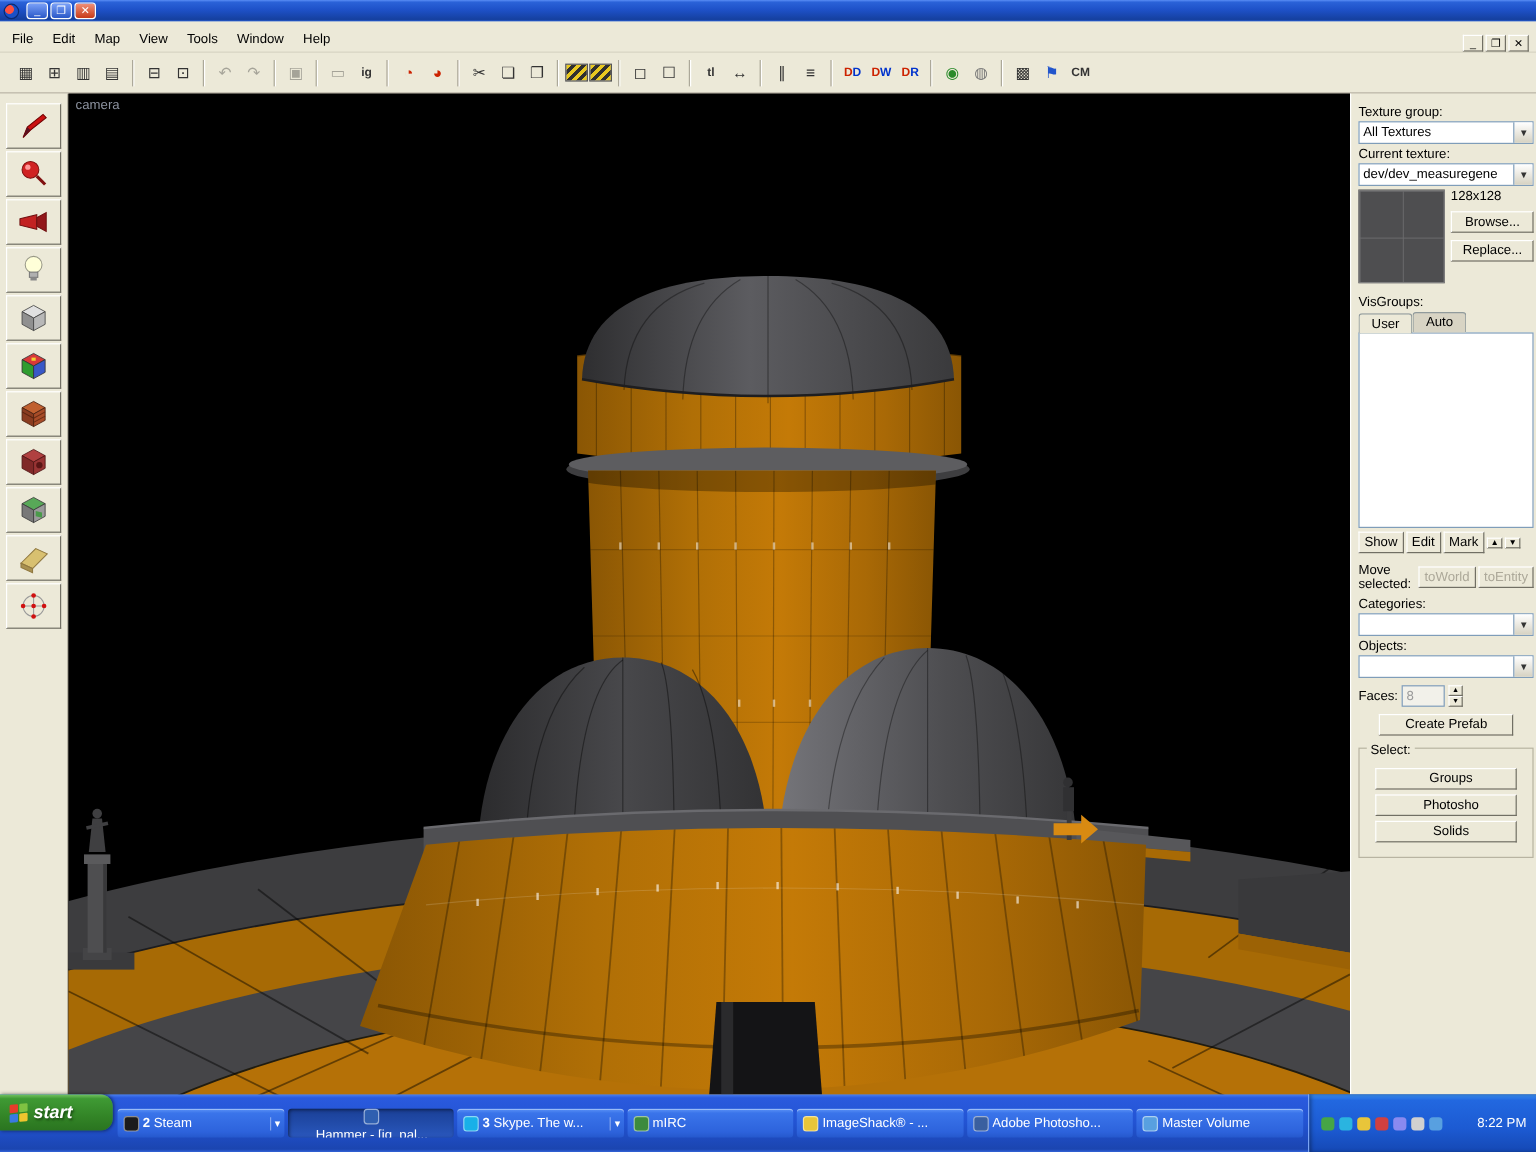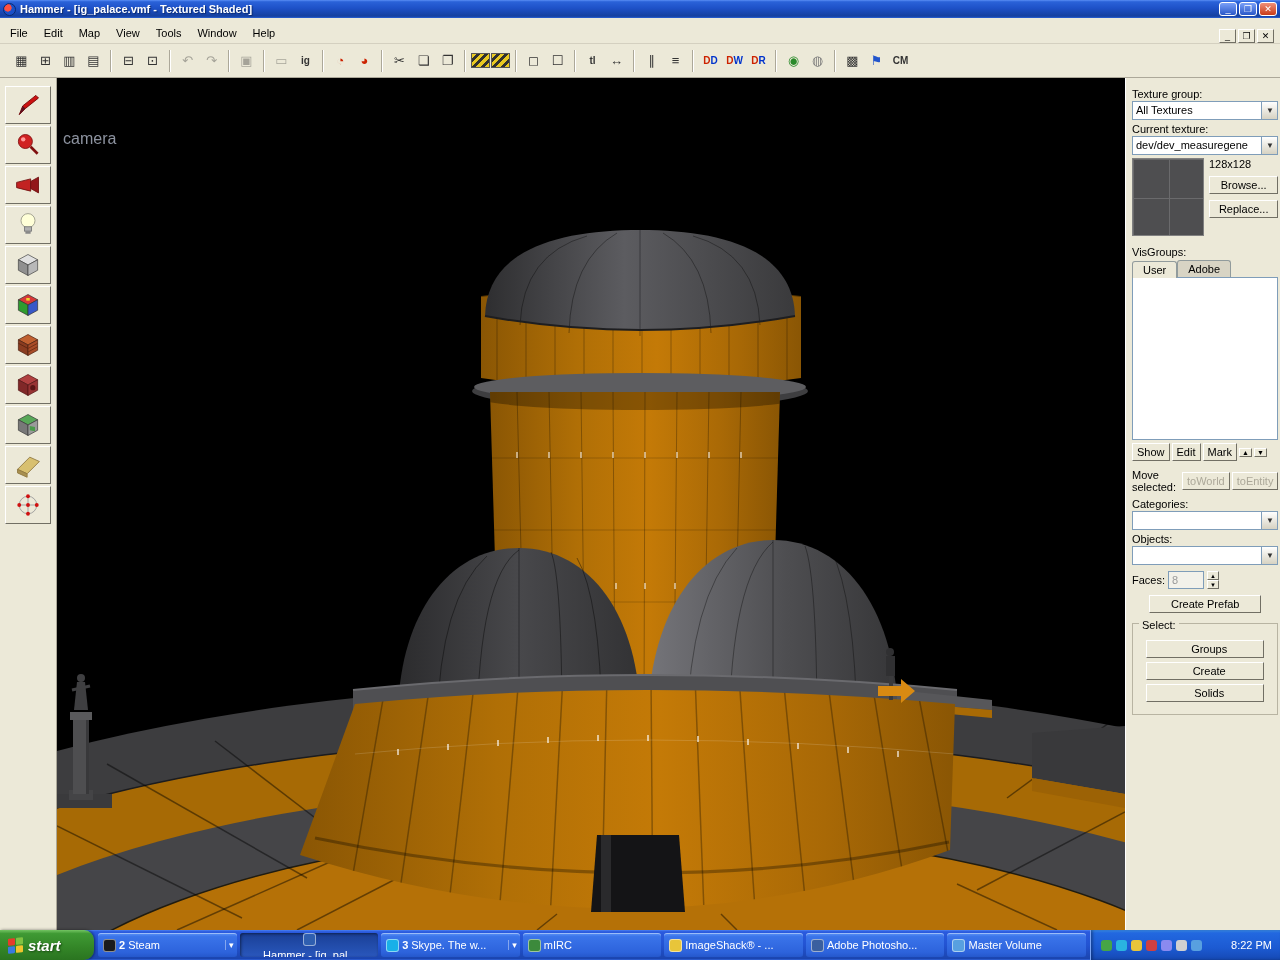--- a/index.html
+++ b/index.html
@@ -46,21 +46,21 @@
   
   .workspace { display:flex; height:852px; }
 
   .left-tools { width:57px; background:#ece9d8; padding-top:6px; flex:0 0 auto;
     border-right:1px solid #aca899; }
   .tool-btn { width:46px; height:38px; margin:2px auto; display:flex; align-items:center; justify-content:center;
     background:#ece9d8; border:1px solid; border-color:#fff #716f64 #716f64 #fff; cursor:default; }
 
   .viewport { width:1068px; height:852px; position:relative; background:#000; flex:0 0 auto; }
   .viewport svg { display:block; width:100%; height:100%; }
-  .camera-label { position:absolute; top:4px; left:6px; color:#8d93a0; font-size:16px;margin-top:48px; }
+  .camera-label { position:absolute; top:4px; left:6px; color:#8d93a0; font-size:11px; }
 
   
   .right-panel { flex:1 1 auto; background:#ece9d8; padding:8px 5px 0 6px; border-left:1px solid #fff; }
   .lbl { display:block; margin:2px 0 1px 0; }
   .combo { display:flex; height:19px; border:1px solid #7f9db9; background:#fff; margin-bottom:3px; }
   .combo .val { flex:1; padding:2px 3px; white-space:nowrap; overflow:hidden; }
   .combo .drop { width:16px; background:linear-gradient(#fff,#d6d2c2); border-left:1px solid #7f9db9;
     display:flex; align-items:center; justify-content:center; font-size:8px; color:#333; }
   .tex-row { display:flex; gap:5px; margin:3px 0 10px 0; }
   .tex-preview { width:72px; height:78px; background:#4e4e50; border:1px solid #808080;
@@ -84,21 +84,21 @@
   .faces-input { width:36px; height:18px; border:1px solid #7f9db9; background:#f2f1ea;
     color:#9a9a9a; padding:2px 3px; }
   .spinner { display:flex; flex-direction:column; }
   .spinner .xp-btn { font-size:6px; padding:0 2px; height:9px; line-height:8px; }
   .prefab-btn { display:block; width:112px; margin:4px auto 10px auto; }
   .group-box { border:1px solid #b8b4a2; position:relative; padding:12px 10px 8px 10px; margin-top:8px; }
   .group-box > .lbl { position:absolute; top:-7px; left:6px; background:#ece9d8; padding:0 3px; }
   .group-box .xp-btn { display:block; width:118px; margin:4px auto;padding-left:12px; }
 
   
-  .taskbar { position:absolute; left:0; bottom:0; width:1280px; height:30px; display:flex;
+  .taskbar { position:absolute; left:0; bottom:0; width:1280px; height:48px; display:flex;
     background:linear-gradient(180deg,#4a80f0 0%,#2a5ade 6%,#2253d2 50%,#1b45b0 95%,#3263d8 100%); }
   .start-btn { width:94px; height:30px; display:flex; align-items:center; gap:5px; padding:0 10px 0 8px;
     background:linear-gradient(180deg,#74c463 0%,#3f9a34 12%,#338527 60%,#2a7420 100%);
     border-radius:0 10px 10px 0; box-shadow:1px 0 3px rgba(0,0,0,.5); cursor:default; }
   .start-flag { width:15px; height:15px; display:grid; grid-template-columns:7px 7px; grid-template-rows:7px 7px;
     gap:1px; transform:skewY(-6deg); }
   .start-flag span { border-radius:1px; }
   .start-flag .f1{background:#e63c2a;} .start-flag .f2{background:#7fc242;}
   .start-flag .f3{background:#3a7ae0;} .start-flag .f4{background:#f0c question?} 
   .start-flag .f4{background:#f0c52e;}
@@ -119,21 +119,20 @@
     background:linear-gradient(180deg,#3a8ef0 0%,#2268e0 10%,#1c5ad2 60%,#1548b4 100%);
     border-left:1px solid #7aa4f4; box-shadow:inset 2px 0 3px rgba(0,0,0,.3); }
   .tray-dot { width:11px; height:11px; border-radius:3px; flex:0 0 auto; }
   .tray-clock { color:#fff; margin-left:auto; white-space:nowrap; }
 </style>
 </head>
 <body>
 
 <div class="titlebar">
   <span class="app-icon"></span>
-  <span class="title-text">Hammer - [ig_palace.vmf - Textured Shaded]</span>
   <span class="win-btn">_</span>
   <span class="win-btn">❐</span>
   <span class="win-btn close">✕</span>
 </div>
 
 <div class="menubar">
   <span class="menu-item">File</span>
   <span class="menu-item">Edit</span>
   <span class="menu-item">Map</span>
   <span class="menu-item">View</span>
@@ -517,21 +516,21 @@
       <div class="tex-preview"></div>
       <div class="tex-col">
         <span>128x128</span>
         <span class="xp-btn">Browse...</span>
         <span class="xp-btn">Replace...</span>
       </div>
     </div>
     <span class="lbl">VisGroups:</span>
     <div class="tabs">
       <span class="tab active">User</span>
-      <span class="tab">Adobe</span>
+      <span class="tab">Auto</span>
     </div>
     <div class="vis-list"></div>
     <div class="btn-row">
       <span class="xp-btn">Show</span>
       <span class="xp-btn">Edit</span>
       <span class="xp-btn">Mark</span>
       <span class="xp-btn spin-btn">▲</span>
       <span class="xp-btn spin-btn">▼</span>
     </div>
     <div class="move-row">
@@ -554,21 +553,21 @@
       <span class="faces-input">8</span>
       <span class="spinner">
         <span class="xp-btn">▲</span>
         <span class="xp-btn">▼</span>
       </span>
     </div>
     <span class="xp-btn prefab-btn">Create Prefab</span>
     <div class="group-box">
       <span class="lbl">Select:</span>
       <span class="xp-btn">Groups</span>
-      <span class="xp-btn">Create</span>
+      <span class="xp-btn">Photosho</span>
       <span class="xp-btn">Solids</span>
     </div>
   </div>
 </div>
 
 <div class="taskbar">
   <div class="start-btn">
     <span class="start-flag">
       <span class="f1"></span>
         <span class="f2"></span>

